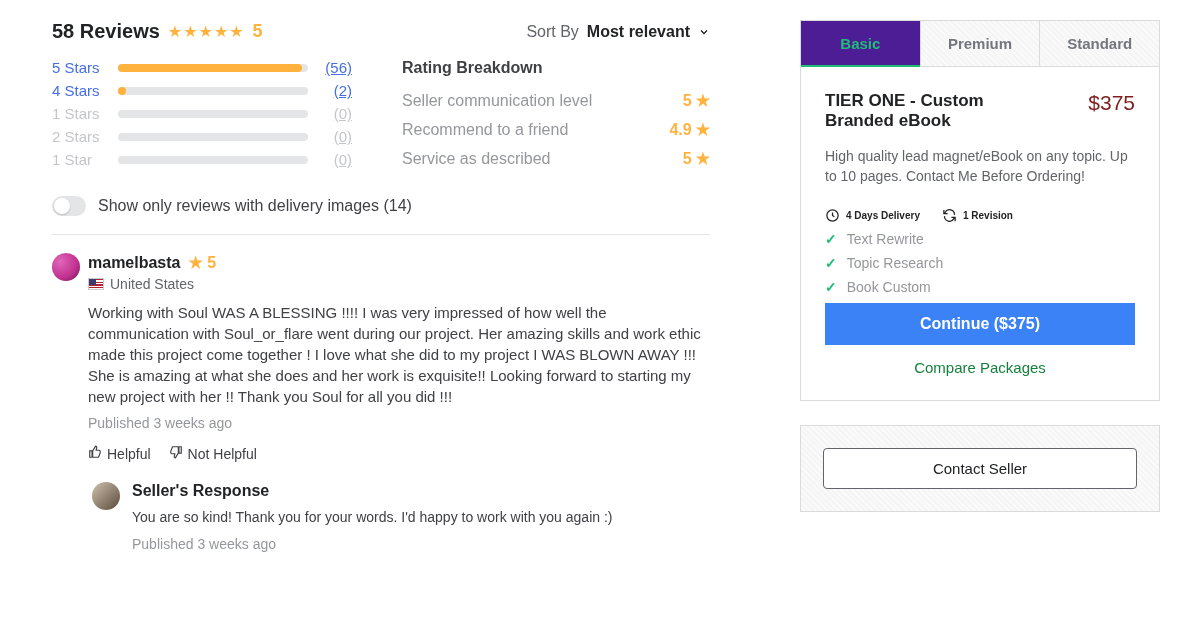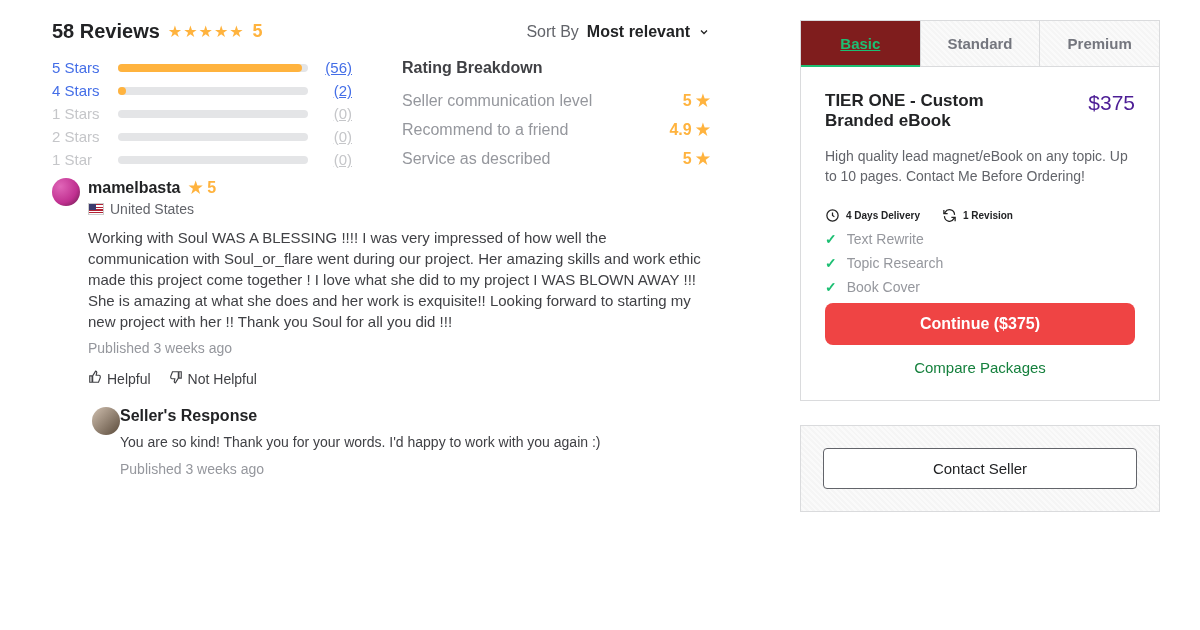--- a/index.html
+++ b/index.html
@@ -51,39 +51,39 @@
   .rev-rating { color: #ffb33e; font-weight: 700; }
   .rev-loc { display: flex; align-items: center; gap: 6px; color: #62646a; font-size: 14px; margin-bottom: 10px; }
   .flag { width: 16px; height: 12px; background: linear-gradient(#b22234 0 8%, #fff 8% 16%, #b22234 16% 24%, #fff 24% 32%, #b22234 32% 40%, #fff 40% 48%, #b22234 48% 56%, #fff 56% 64%, #b22234 64% 72%, #fff 72% 80%, #b22234 80% 88%, #fff 88% 100%); position: relative; border: 0.5px solid #ccc; }
   .flag::before { content: ""; position: absolute; top: 0; left: 0; width: 7px; height: 6px; background: #3c3b6e; }
   .rev-text { font-size: 15px; line-height: 1.4; color: #404145; margin-bottom: 8px; }
   .rev-pub { font-size: 14px; color: #95979d; margin-bottom: 14px; }
   .rev-actions { display: flex; gap: 18px; }
   .ra { display: flex; align-items: center; gap: 5px; font-size: 14px; color: #404145; cursor: pointer; }
   .thumb svg { width: 14px; height: 14px; }
 
-  .seller-resp { display: flex; margin-left: 40px; }
+  .seller-resp { display: flex; gap: 12px; margin-left: 40px; }
 
   
   .tabs { display: flex; border: 1px solid #dadbdd; }
   .tab { flex: 1; text-align: center; padding: 14px 0; font-size: 15px; font-weight: 600; color: #74767e; background: repeating-linear-gradient(45deg, #f5f5f5, #f5f5f5 2px, #fafafa 2px, #fafafa 4px); cursor: pointer; }
   .tab + .tab { border-left: 1px solid #dadbdd; }
-  .tab.active { color: #1dbf73; background: #7f1d1d; position: relative; text-decoration: underline; }
+  .tab.active { color: #1dbf73; background: #4c1d95; position: relative; }
   .tab.active::after { content:""; position: absolute; left: 0; right: 0; bottom: -1px; height: 2px; background: #1dbf73; }
   .package { border: 1px solid #dadbdd; border-top: none; padding: 24px; }
   .pkg-head { display: flex; justify-content: space-between; align-items: flex-start; margin-bottom: 16px; }
   .pkg-title { font-size: 17px; font-weight: 700; color: #222325; max-width: 230px; }
-  .pkg-price { font-size: 21px; color: #4c1d95; }
+  .pkg-price { font-size: 21px; color: #7f1d1d; }
   .pkg-desc { font-size: 14px; color: #62646a; margin-bottom: 22px; line-height: 1.4; }
   .pkg-meta { display: flex; gap: 22px; font-size: 10px; font-weight: 600; color: #222325; margin-bottom: 8px; }
   .meta-item { display: flex; align-items: center; gap: 6px; }
   .meta-item svg { width: 15px; height: 15px; }
   .feat { display: flex; align-items: center; gap: 10px; font-size: 14px; color: #95979d; margin-bottom: 8px; }
   .check { color: #1dbf73; font-weight: bold; }
-  .btn-continue { width: 100%; background: #ef4444; color: #fff; text-align: center; padding: 12px 0; border-radius: 8px; font-size: 16px; font-weight: 600; cursor: pointer; }
+  .btn-continue { width: 100%; background: #3b82f6; color: #fff; text-align: center; padding: 12px 0; border-radius: 0; font-size: 16px; font-weight: 600; cursor: pointer; }
   .compare { text-align: center; color: #15803d; font-size: 15px; margin-top: 14px; cursor: pointer; }
 
   .hatch { background: repeating-linear-gradient(45deg, #f5f5f5, #f5f5f5 2px, #fafafa 2px, #fafafa 4px); border: 1px solid #dadbdd; padding: 22px; margin-top: 24px; }
   .btn-contact { width: 100%; border: 1px solid #62646a; background: #fff; color: #222325; text-align: center; padding: 11px 0; border-radius: 4px; font-size: 15px; font-weight: 500; cursor: pointer; }
 </style>
 </head>
 <body>
 
 <div class="wrap">
   <div class="left">
@@ -156,20 +156,26 @@
         <div class="rb-row">
           <span>Service as described</span>
           <span class="rb-val">
               <span>5</span> 
               <span>★</span>
             </span>
         </div>
       </div>
     </div>
 
+    <div class="toggle-row">
+      <div class="toggle">
+          <div class="knob"></div>
+        </div>
+      <span class="toggle-label">Show only reviews with delivery images (14)</span>
+    </div>
 
     <div class="review">
       <div class="avatar"></div>
       <div class="rev-body">
         <div class="rev-head">
           <span class="rev-name">mamelbasta</span>
           <span class="rev-rating"><span>★</span> <span>5</span></span>
         </div>
         <div class="rev-loc">
           <span class="flag"></span>
@@ -200,22 +206,22 @@
         <div class="rev-name" style="margin-bottom:8px;">Seller's Response</div>
         <div class="rev-text" style="font-size:14px;">You are so kind! Thank you for your words. I'd happy to work with you again :)</div>
         <div class="rev-pub">Published 3 weeks ago</div>
       </div>
     </div>
   </div>
 
   <div class="right">
     <div class="tabs">
       <div class="tab active">Basic</div>
+      <div class="tab">Premium</div>
       <div class="tab">Standard</div>
-      <div class="tab">Premium</div>
     </div>
     <div class="package">
       <div class="pkg-head">
         <div class="pkg-title">TIER ONE - Custom Branded eBook</div>
         <div class="pkg-price">$375</div>
       </div>
       <div class="pkg-desc">High quality lead magnet/eBook on any topic. Up to 10 pages. Contact Me Before Ordering!</div>
       <div class="pkg-meta">
         <div class="meta-item">
           <svg viewBox="0 0 24 24" fill="none" stroke="#222" stroke-width="2">
@@ -235,21 +241,21 @@
       <div class="feat">
           <span class="check">✓</span>
           <span>Text Rewrite</span>
         </div>
       <div class="feat">
           <span class="check">✓</span>
           <span>Topic Research</span>
         </div>
       <div class="feat">
           <span class="check">✓</span>
-          <span>Book Cover</span>
+          <span>Book Custom</span>
         </div>
       <div class="btn-continue">Continue ($375)</div>
       <div class="compare">Compare Packages</div>
     </div>
     <div class="hatch">
       <div class="btn-contact">Contact Seller</div>
     </div>
   </div>
 </div>
 

